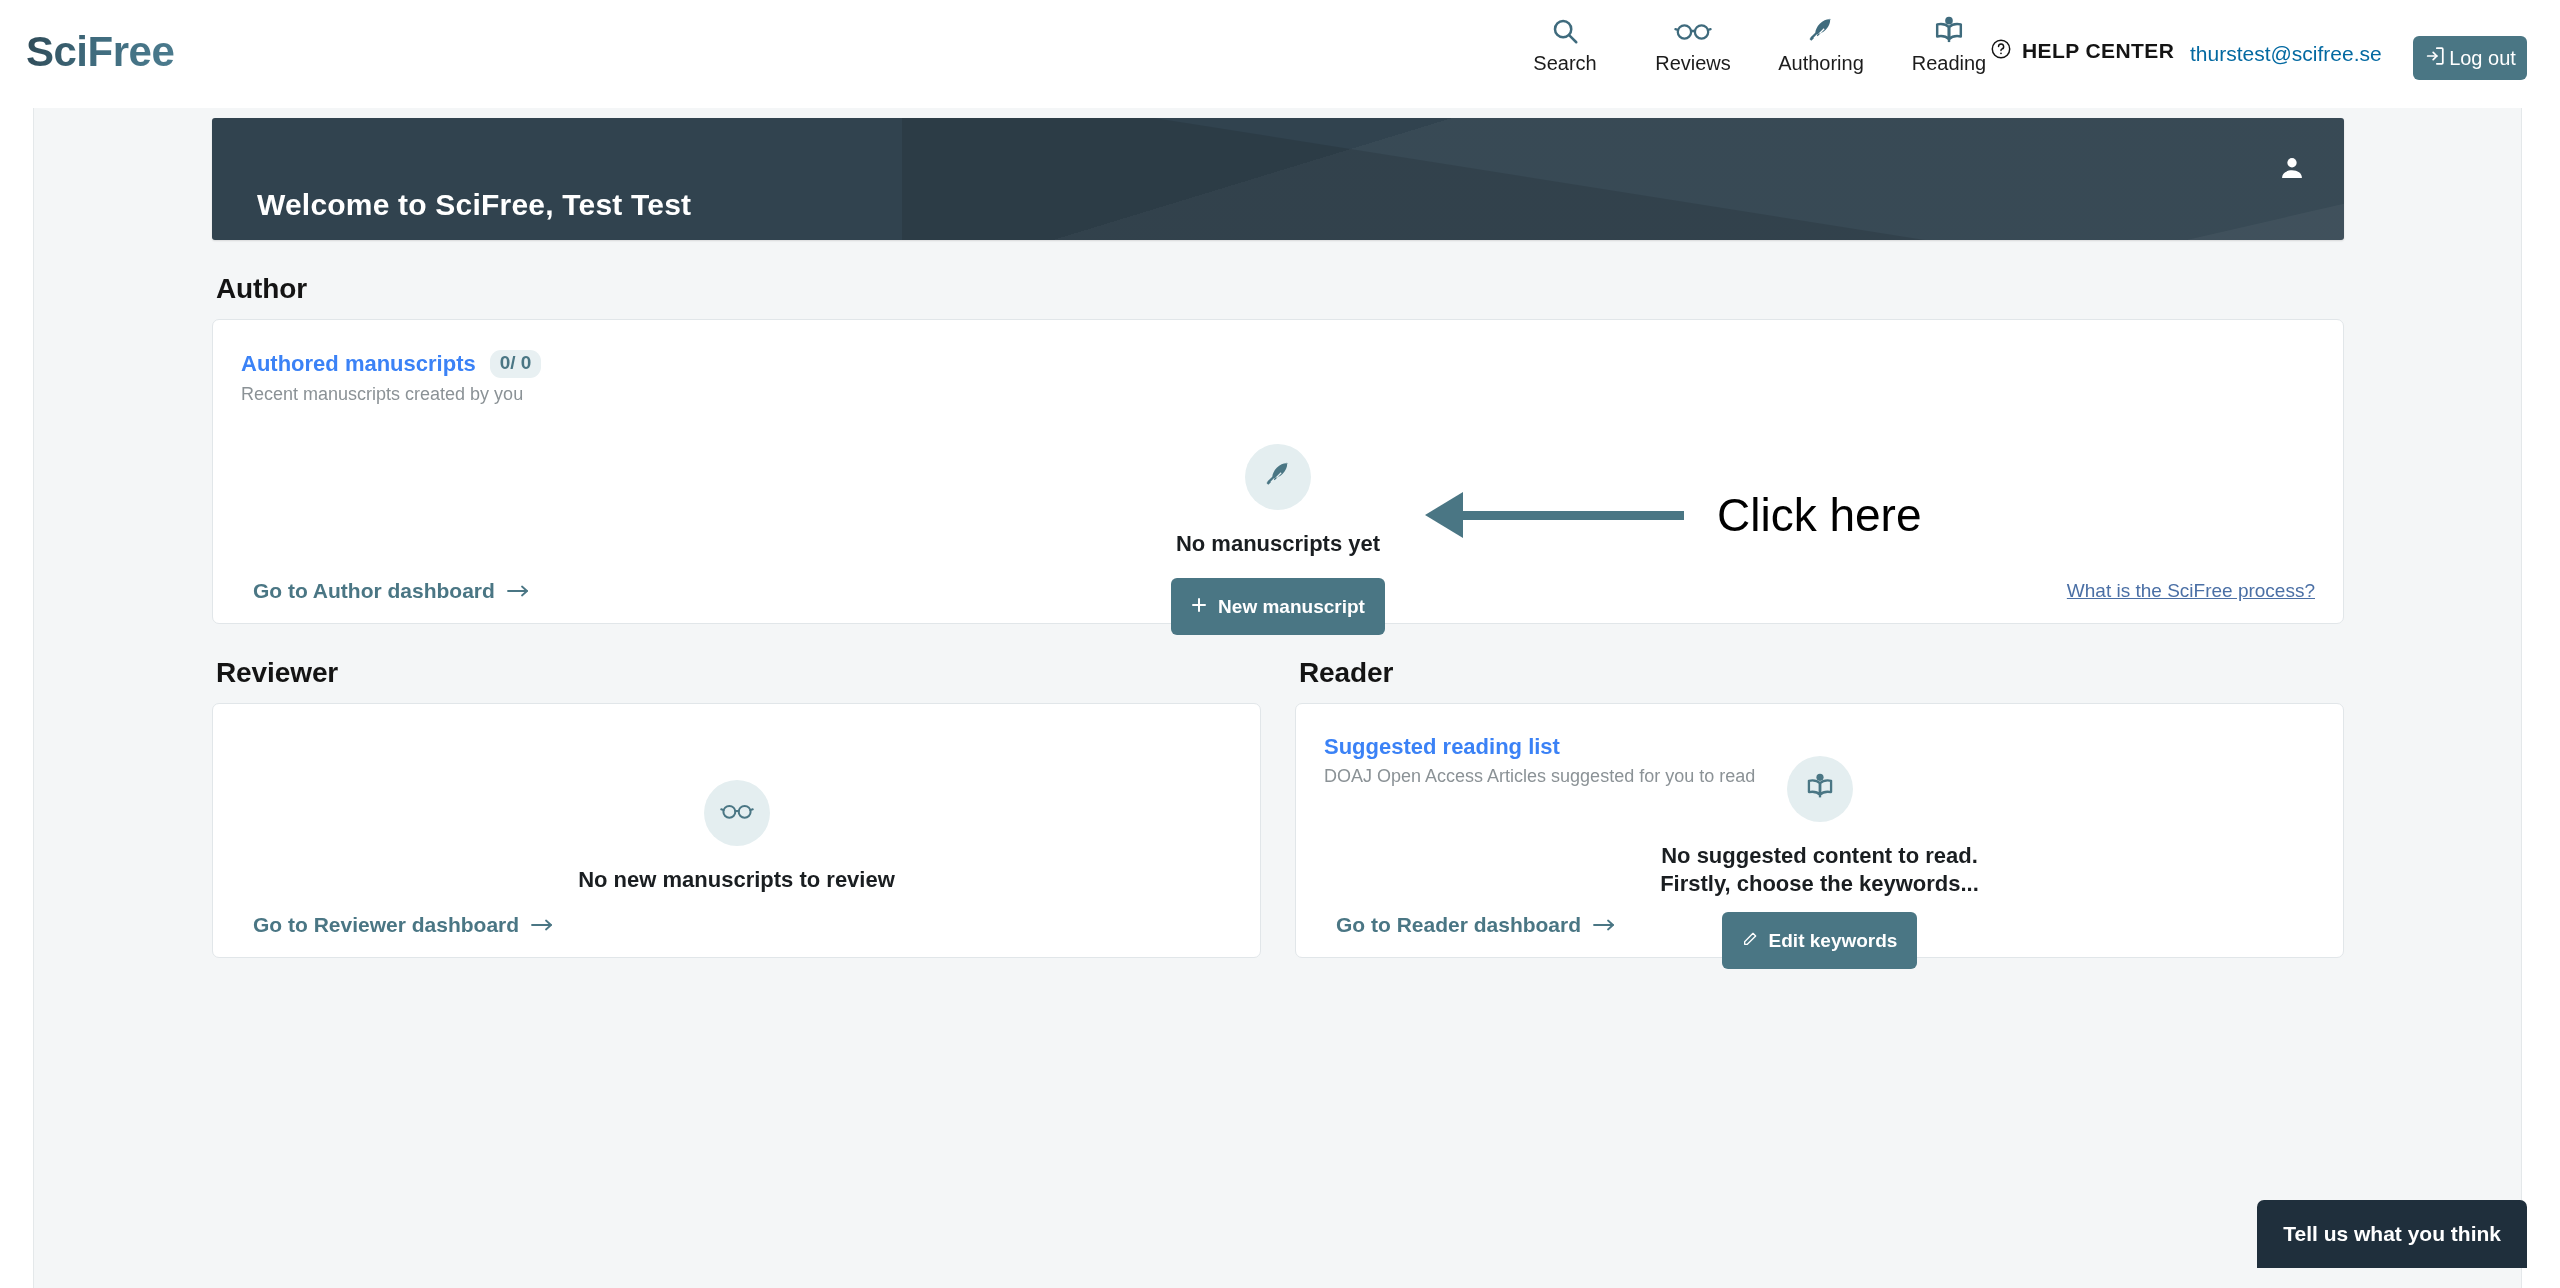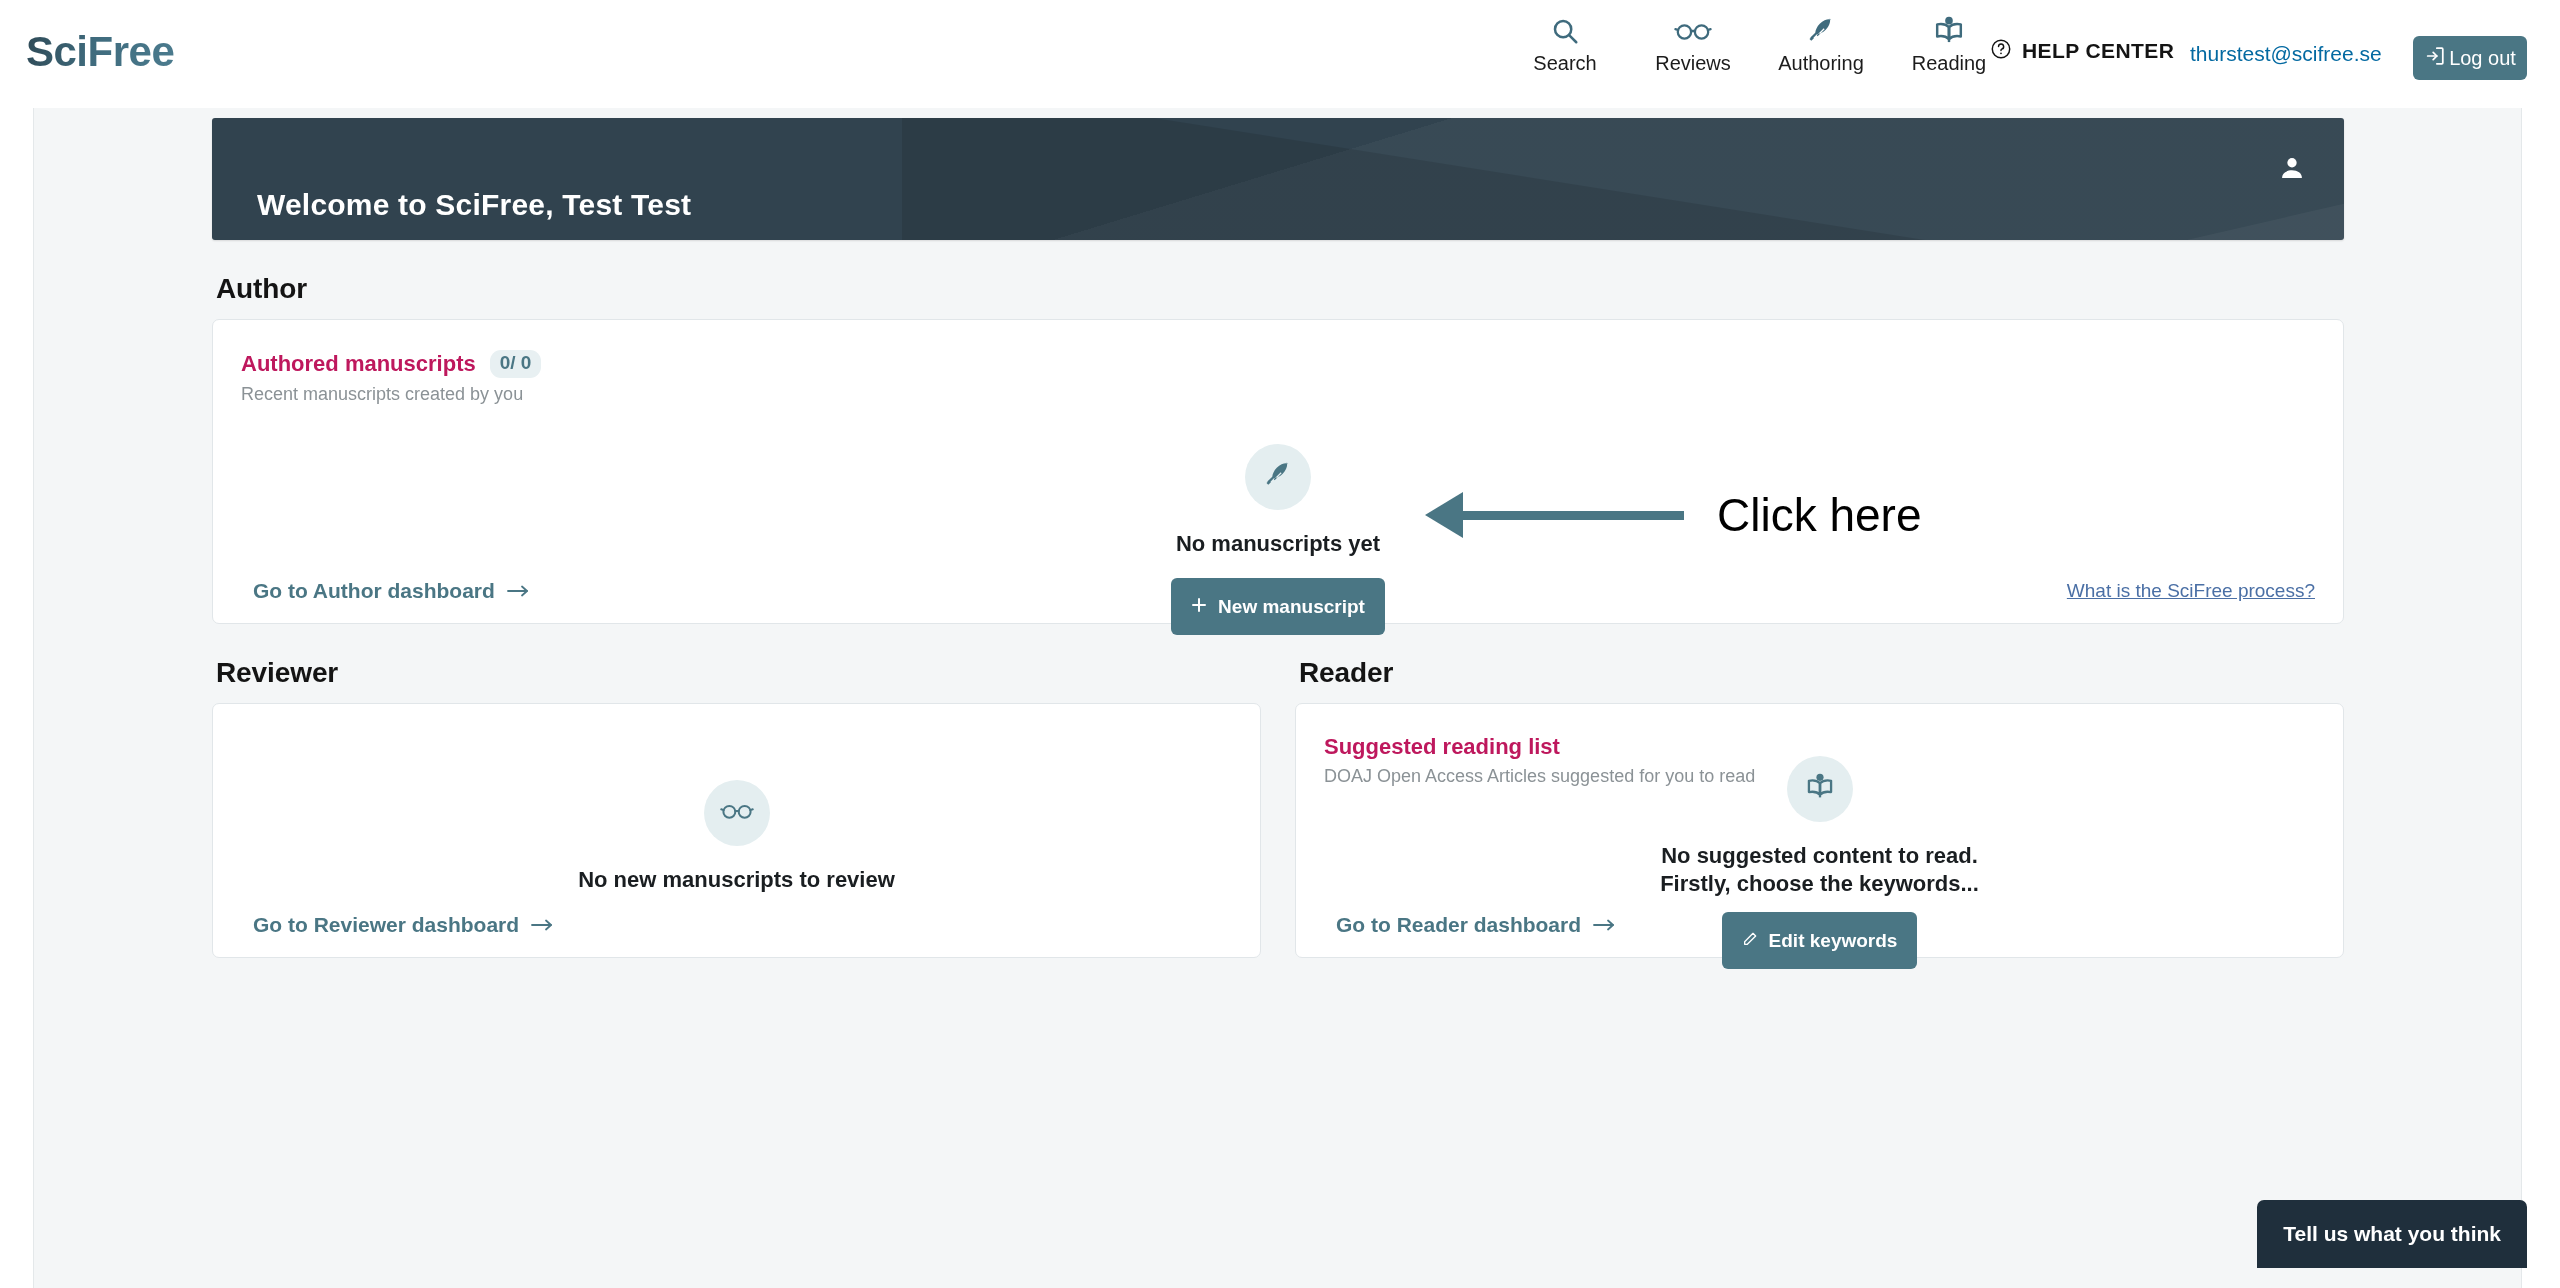--- a/index.html
+++ b/index.html
@@ -177,21 +177,21 @@
   }
   .card-head { padding: 30px 0 0 28px; }
   .card-title-row {
     display: flex;
     align-items: center;
     gap: 14px;
   }
   .card-title {
     font-size: 22px;
     font-weight: bold;
-    color: #be185d;
+    color: #3b82f6;
   }
   .badge {
     background: #e8f0f2;
     color: #4a7684;
     font-size: 19px;
     font-weight: bold;
     border-radius: 11px;
     padding: 2px 10px 3px 10px;
     line-height: 1.2;
   }

